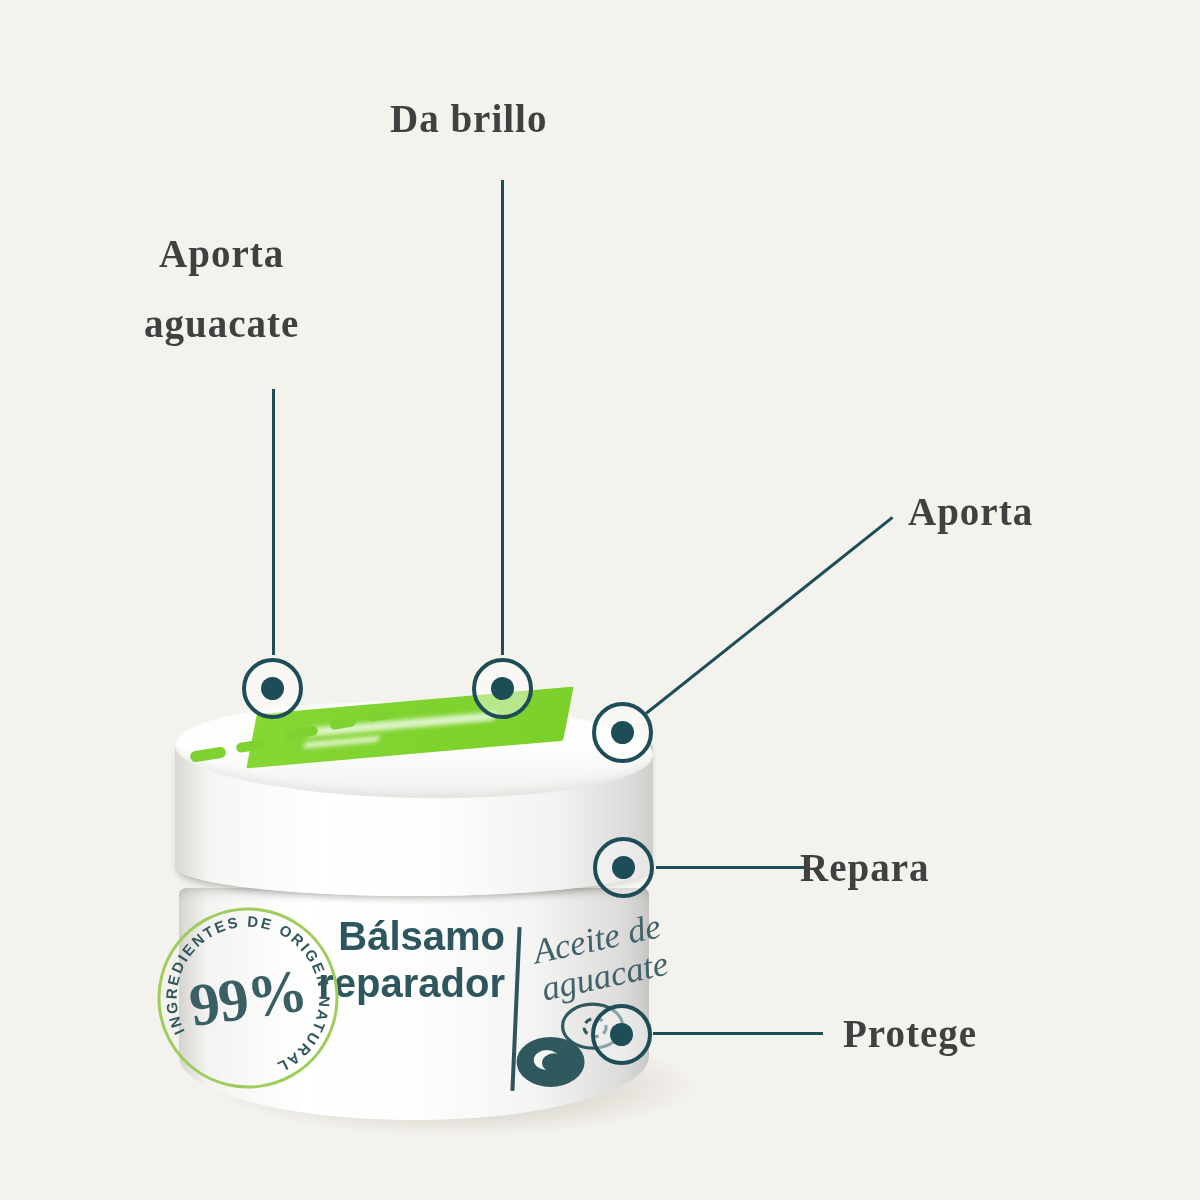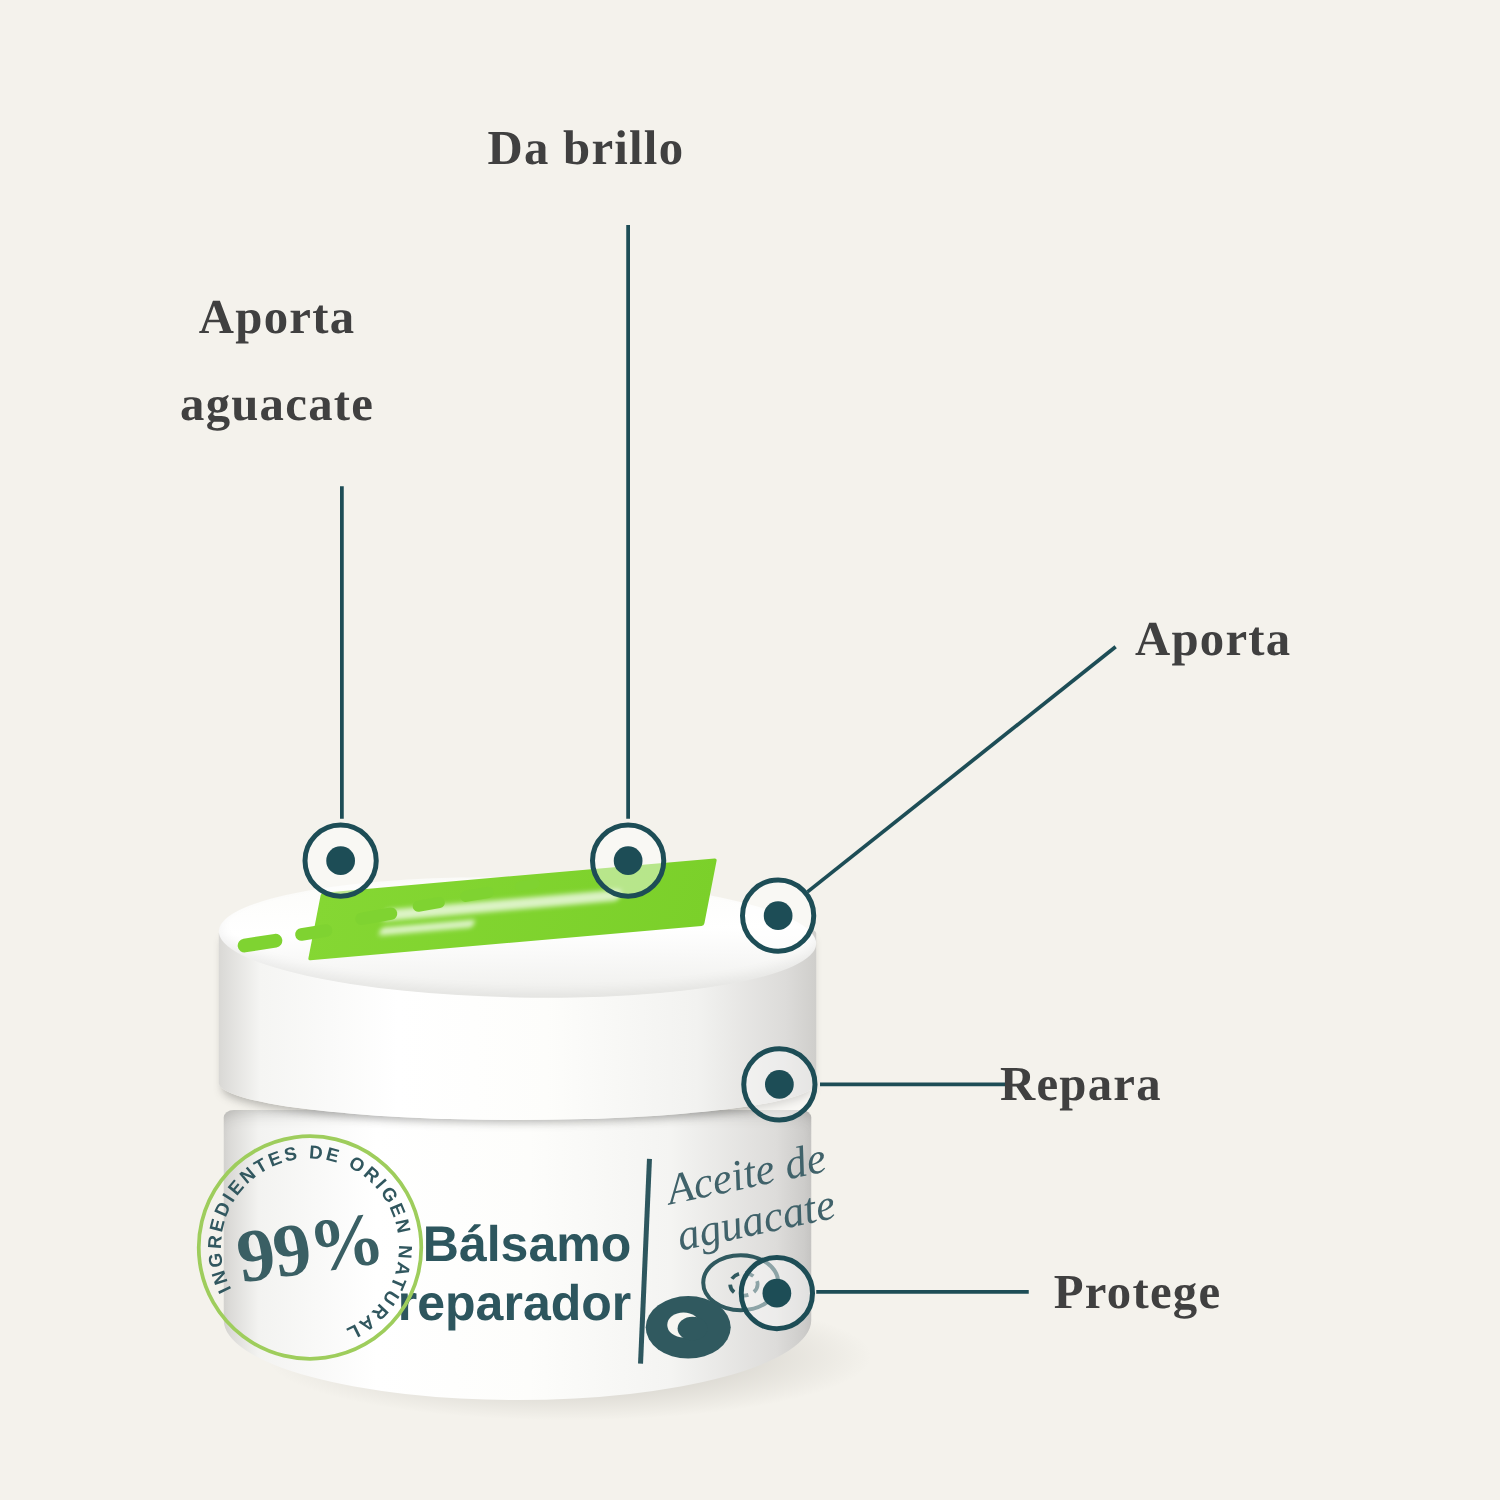--- a/index.html
+++ b/index.html
@@ -62,21 +62,21 @@
     transform:rotate(-5deg) skewX(-16deg);
     border-radius:2px;overflow:hidden;
   }
   .strip-bar{position:absolute;background:rgba(255,255,255,0.72);border-radius:4px;filter:blur(2px);}
   .strip-bar.b1{left:17%;top:34%;width:60%;height:9px;}
   .strip-bar.b2{left:17%;top:60%;width:24%;height:6px;}
   .lid-dash{position:absolute;background:#7fd331;border-radius:6px;}
 
   
   .balsamo-block{
-    position:absolute;left:255px;top:973px;width:250px;
+    position:absolute;left:255px;top:913px;width:250px;
     text-align:right;font-weight:700;font-size:40px;line-height:47px;
     color:#2d565e;font-family:"Liberation Sans",sans-serif;
   }
   .jar-divider{
     position:absolute;left:514px;top:927px;width:3.5px;height:164px;
     background:#2d565e;transform:rotate(2.5deg);
   }
   .aceite-block{
     position:absolute;left:521px;top:920px;width:160px;
     font-family:"Liberation Serif",serif;font-style:italic;

